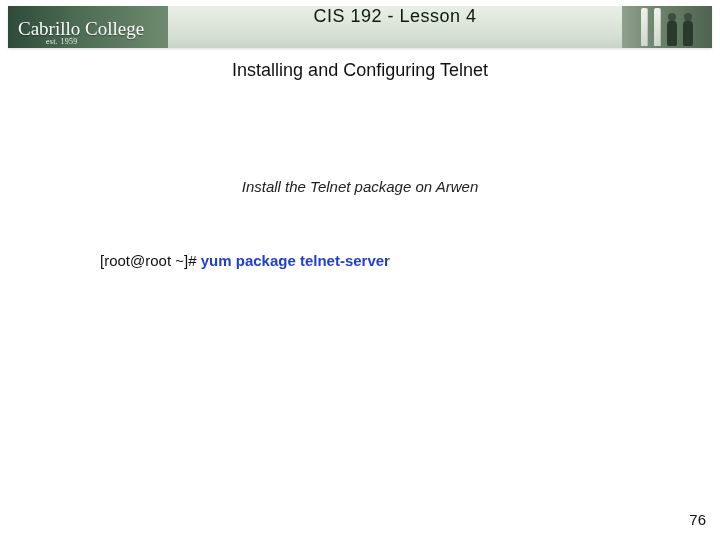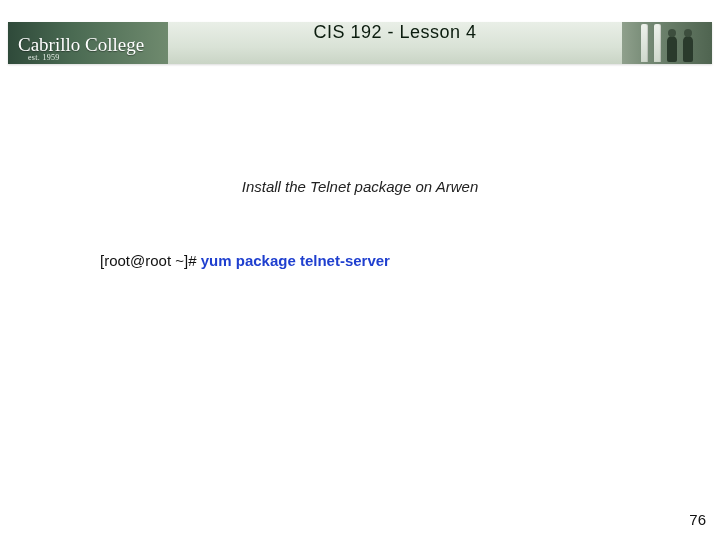--- a/index.html
+++ b/index.html
@@ -20,42 +20,41 @@
   }
   .banner {
     position: absolute;
     top: 6px;
     left: 8px;
     width: 704px;
     height: 42px;
     display: flex;
     align-items: stretch;
     box-shadow: 0 1px 2px rgba(0,0,0,0.15);
-    margin-top: 16px;
   }
   .banner-left {
     flex: 0 0 150px;
     background: linear-gradient(to right, #2f4a3a 0%, #4a6a52 40%, #6f8a6e 100%);
     position: relative;
     display: flex;
     align-items: center;
     padding-left: 10px;
   }
   .logo-script {
     font-family: "Brush Script MT", cursive;
     color: #ffffff;
     font-size: 19px;
     line-height: 1;
     white-space: nowrap;
     text-shadow: 0 1px 1px rgba(0,0,0,0.4);
     transform: translateY(1px);
   }
   .logo-est {
     position: absolute;
-    left: 20px;
+    left: 38px;
     bottom: 2px;
     font-family: Georgia, serif;
     font-size: 8px;
     color: #e8efe8;
     letter-spacing: 0.3px;
   }
   .banner-mid {
     flex: 1 1 auto;
     background: linear-gradient(to bottom, #e9efe7 0%, #d9e2d6 60%, #c9d4c5 100%);
     display: flex;
@@ -160,20 +159,21 @@
       <span class="banner-title">CIS 192 - Lesson 4</span>
     </div>
     <div class="banner-right">
       <span class="pillar"></span>
       <span class="pillar"></span>
       <span class="figure"></span>
       <span class="figure"></span>
     </div>
   </div>
 
+  <div class="subtitle">Installing and Configuring Telnet</div>
 
   <div class="instruction">Install the Telnet package on Arwen</div>
 
   <div class="terminal-line">
     <span>[root@root ~]# </span><span class="cmd">yum package telnet-server</span>
   </div>
 
   <div class="page-num">76</div>
 
 </div>

